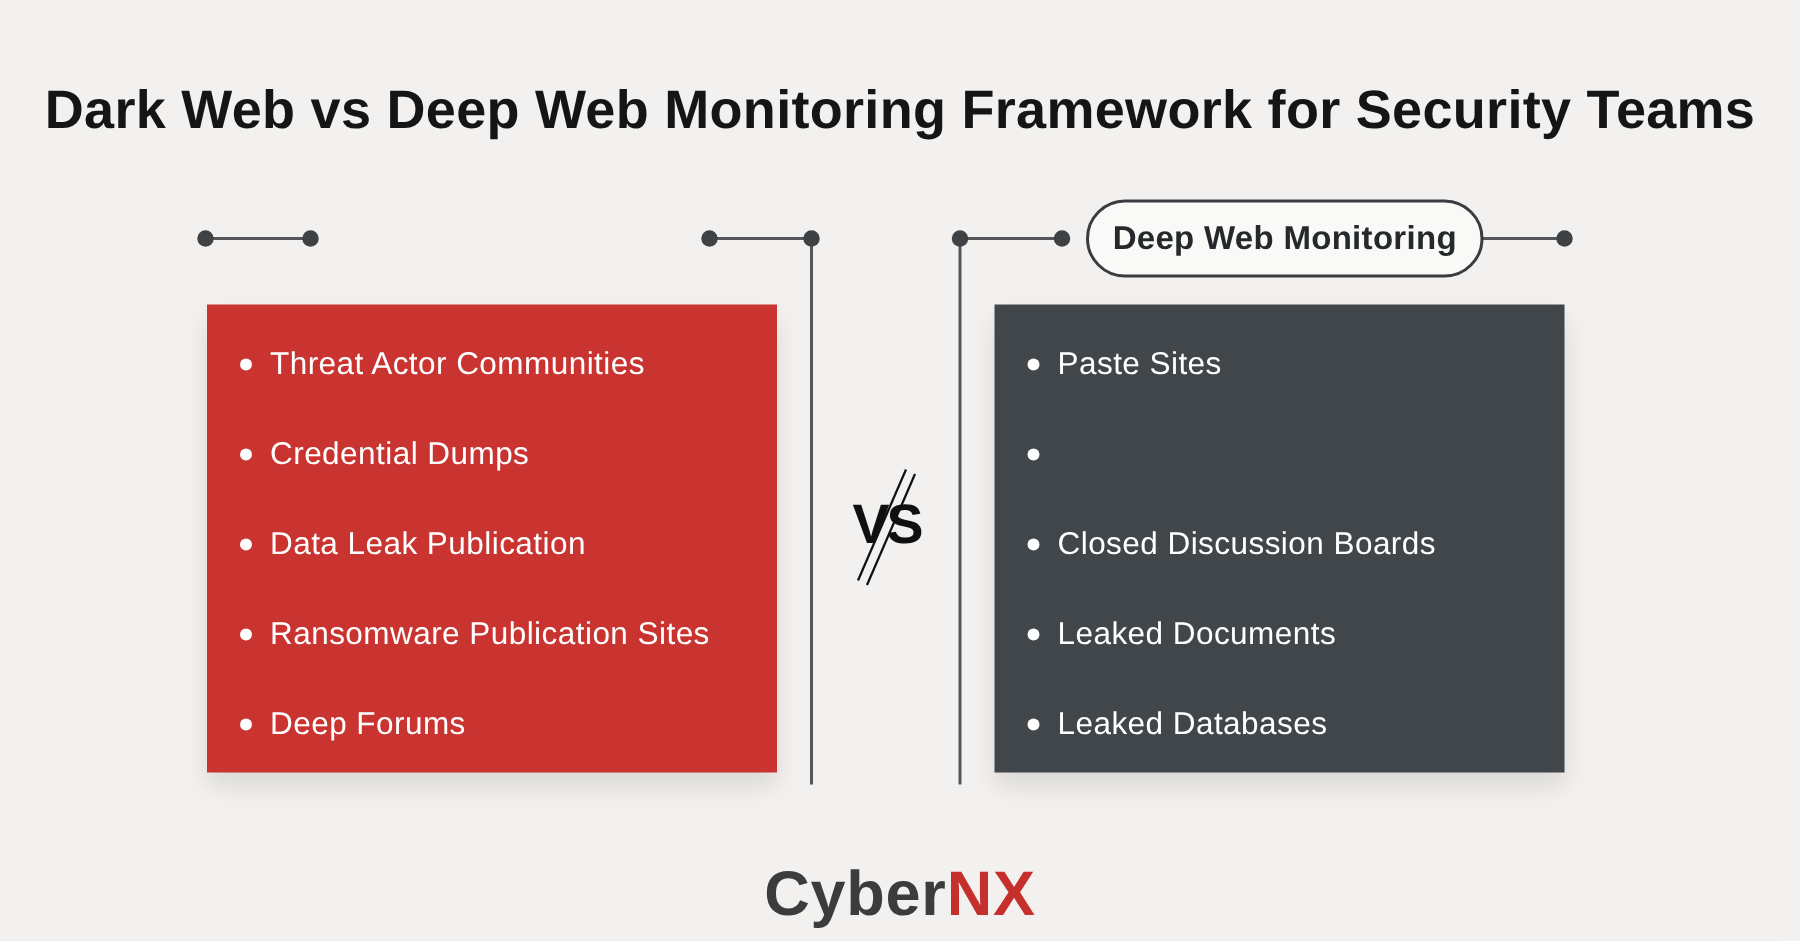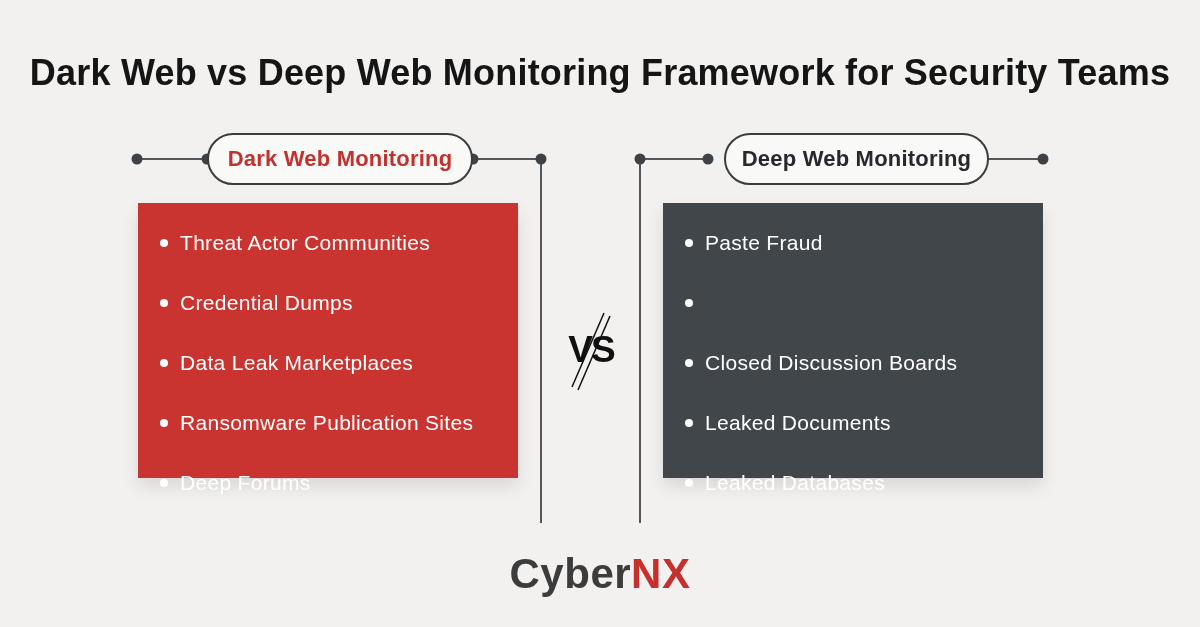--- a/index.html
+++ b/index.html
@@ -55,21 +55,21 @@
     letter-spacing: 0.2px;
   }
   .pill-left  { left: 207px; width: 266px; color: #c0322f; }
   .pill-right { left: 724px; width: 265px; color: #26292c; }
 
   
   .panel {
     position: absolute;
     top: 203px;
     width: 380px;
-    height: 275px;
+    height: 312px;
     box-shadow: 0 9px 16px rgba(0,0,0,0.10);
   }
   .panel-left  { left: 138px; background: #c93330; }
   .panel-right { left: 663px; background: #41464a; }
 
   .panel ul {
     list-style: none;
     margin: 0;
     padding: 10px 10px 0 22px;
   }
@@ -110,21 +110,21 @@
     top: 305px;
     width: 60px;
     height: 95px;
   }
   .vs-slash line { stroke: #101010; stroke-width: 1.5; }
 
   
   .logo {
     position: absolute;
     left: 0;
-    top: 550px;
+    top: 572px;
     width: 100%;
     text-align: center;
     font-size: 42px;
     font-weight: 700;
     letter-spacing: 0.5px;
   }
   .logo .logo-primary { color: #3c3c3c; }
   .logo .logo-accent  { color: #c6302c; }
 </style>
 </head>
@@ -146,58 +146,55 @@
 
     <line x1="640" y1="159" x2="708" y2="159"></line>
     <line x1="640" y1="159" x2="640" y2="523"></line>
     <line x1="973" y1="159" x2="1043" y2="159"></line>
     <circle cx="640" cy="159" r="5.5"></circle>
     <circle cx="708" cy="159" r="5.5"></circle>
     <circle cx="973" cy="159" r="5.5"></circle>
     <circle cx="1043" cy="159" r="5.5"></circle>
   </svg>
 
-  <div class="pill pill-left">
-    <span>Dark Web Monitoring</span>
-  </div>
 
   <div class="pill pill-right">
     <span>Deep Web Monitoring</span>
   </div>
 
   <div class="panel panel-left">
     <ul>
       <li>
         <span class="bullet"></span>
         <span>Threat Actor Communities</span>
       </li>
       <li>
         <span class="bullet"></span>
         <span>Credential Dumps</span>
       </li>
       <li>
         <span class="bullet"></span>
-        <span>Data Leak Marketplaces</span>
+        <span>Data Leak Publication</span>
       </li>
       <li>
         <span class="bullet"></span>
         <span>Ransomware Publication Sites</span>
       </li>
       <li>
         <span class="bullet"></span>
         <span>Deep Forums</span>
       </li>
     </ul>
   </div>
 
   <div class="panel panel-right">
     <ul>
       <li>
         <span class="bullet"></span>
-        <span>Paste Fraud</span>
+        <span>Paste Sites</span>
       </li>
       <li>
         <span class="bullet"></span>
       </li>
       <li>
         <span class="bullet"></span>
         <span>Closed Discussion Boards</span>
       </li>
       <li>
         <span class="bullet"></span>

